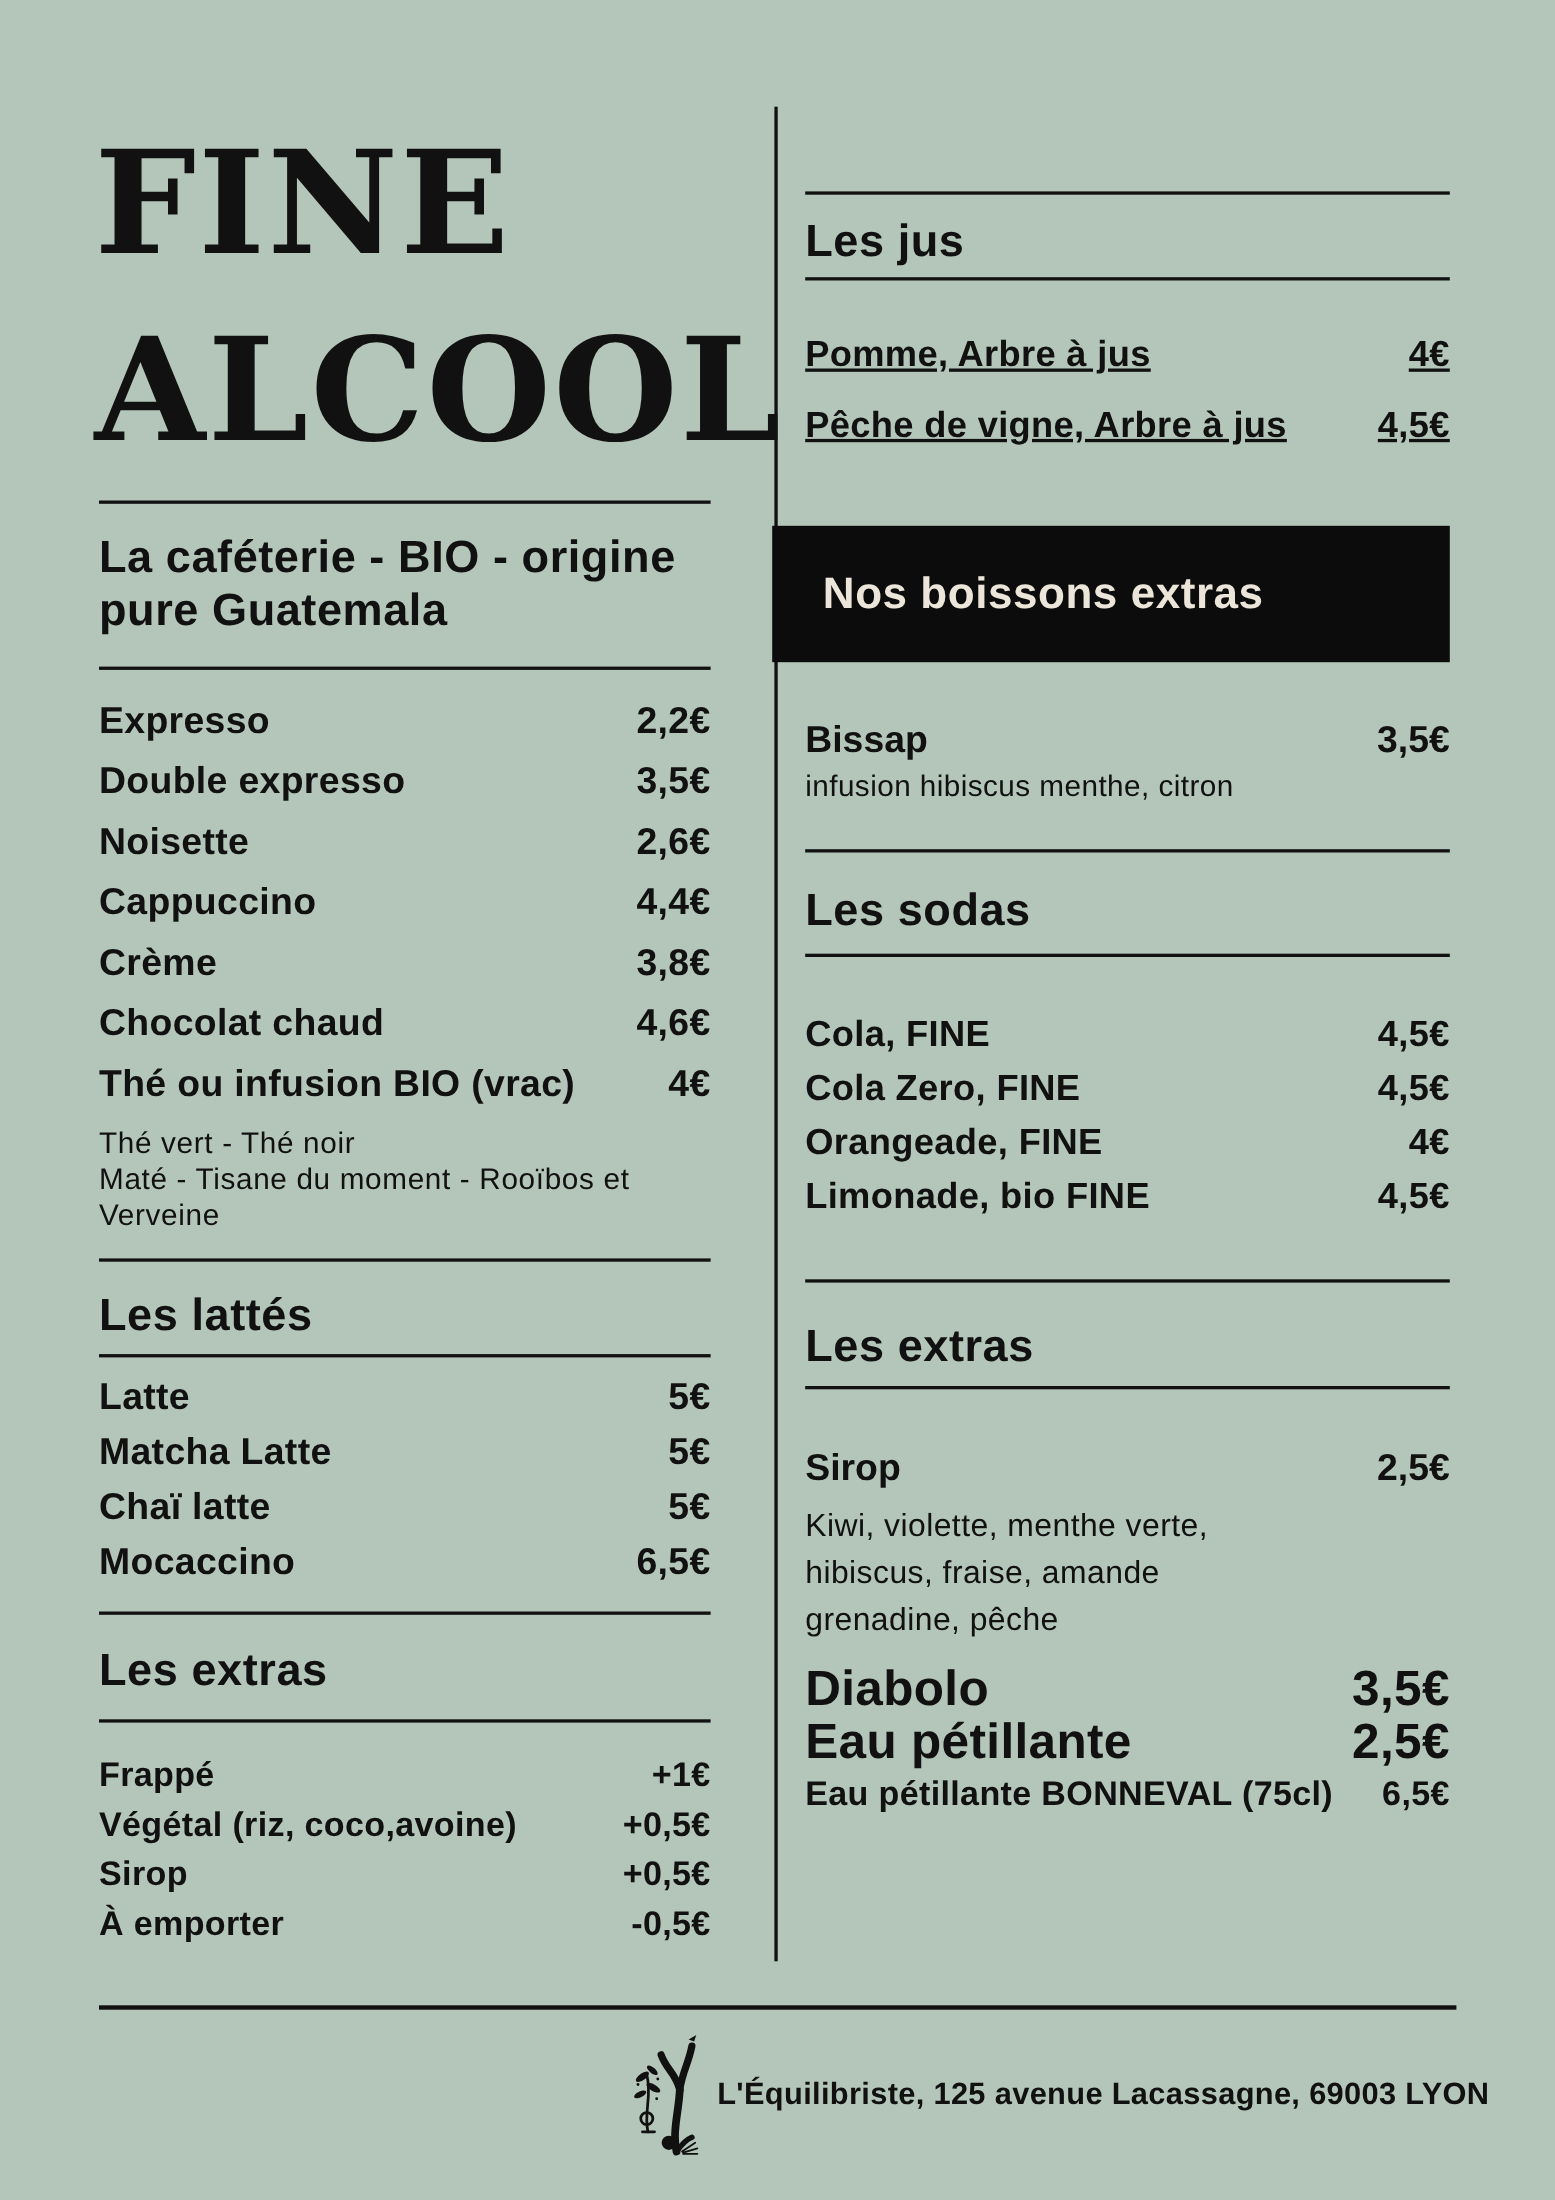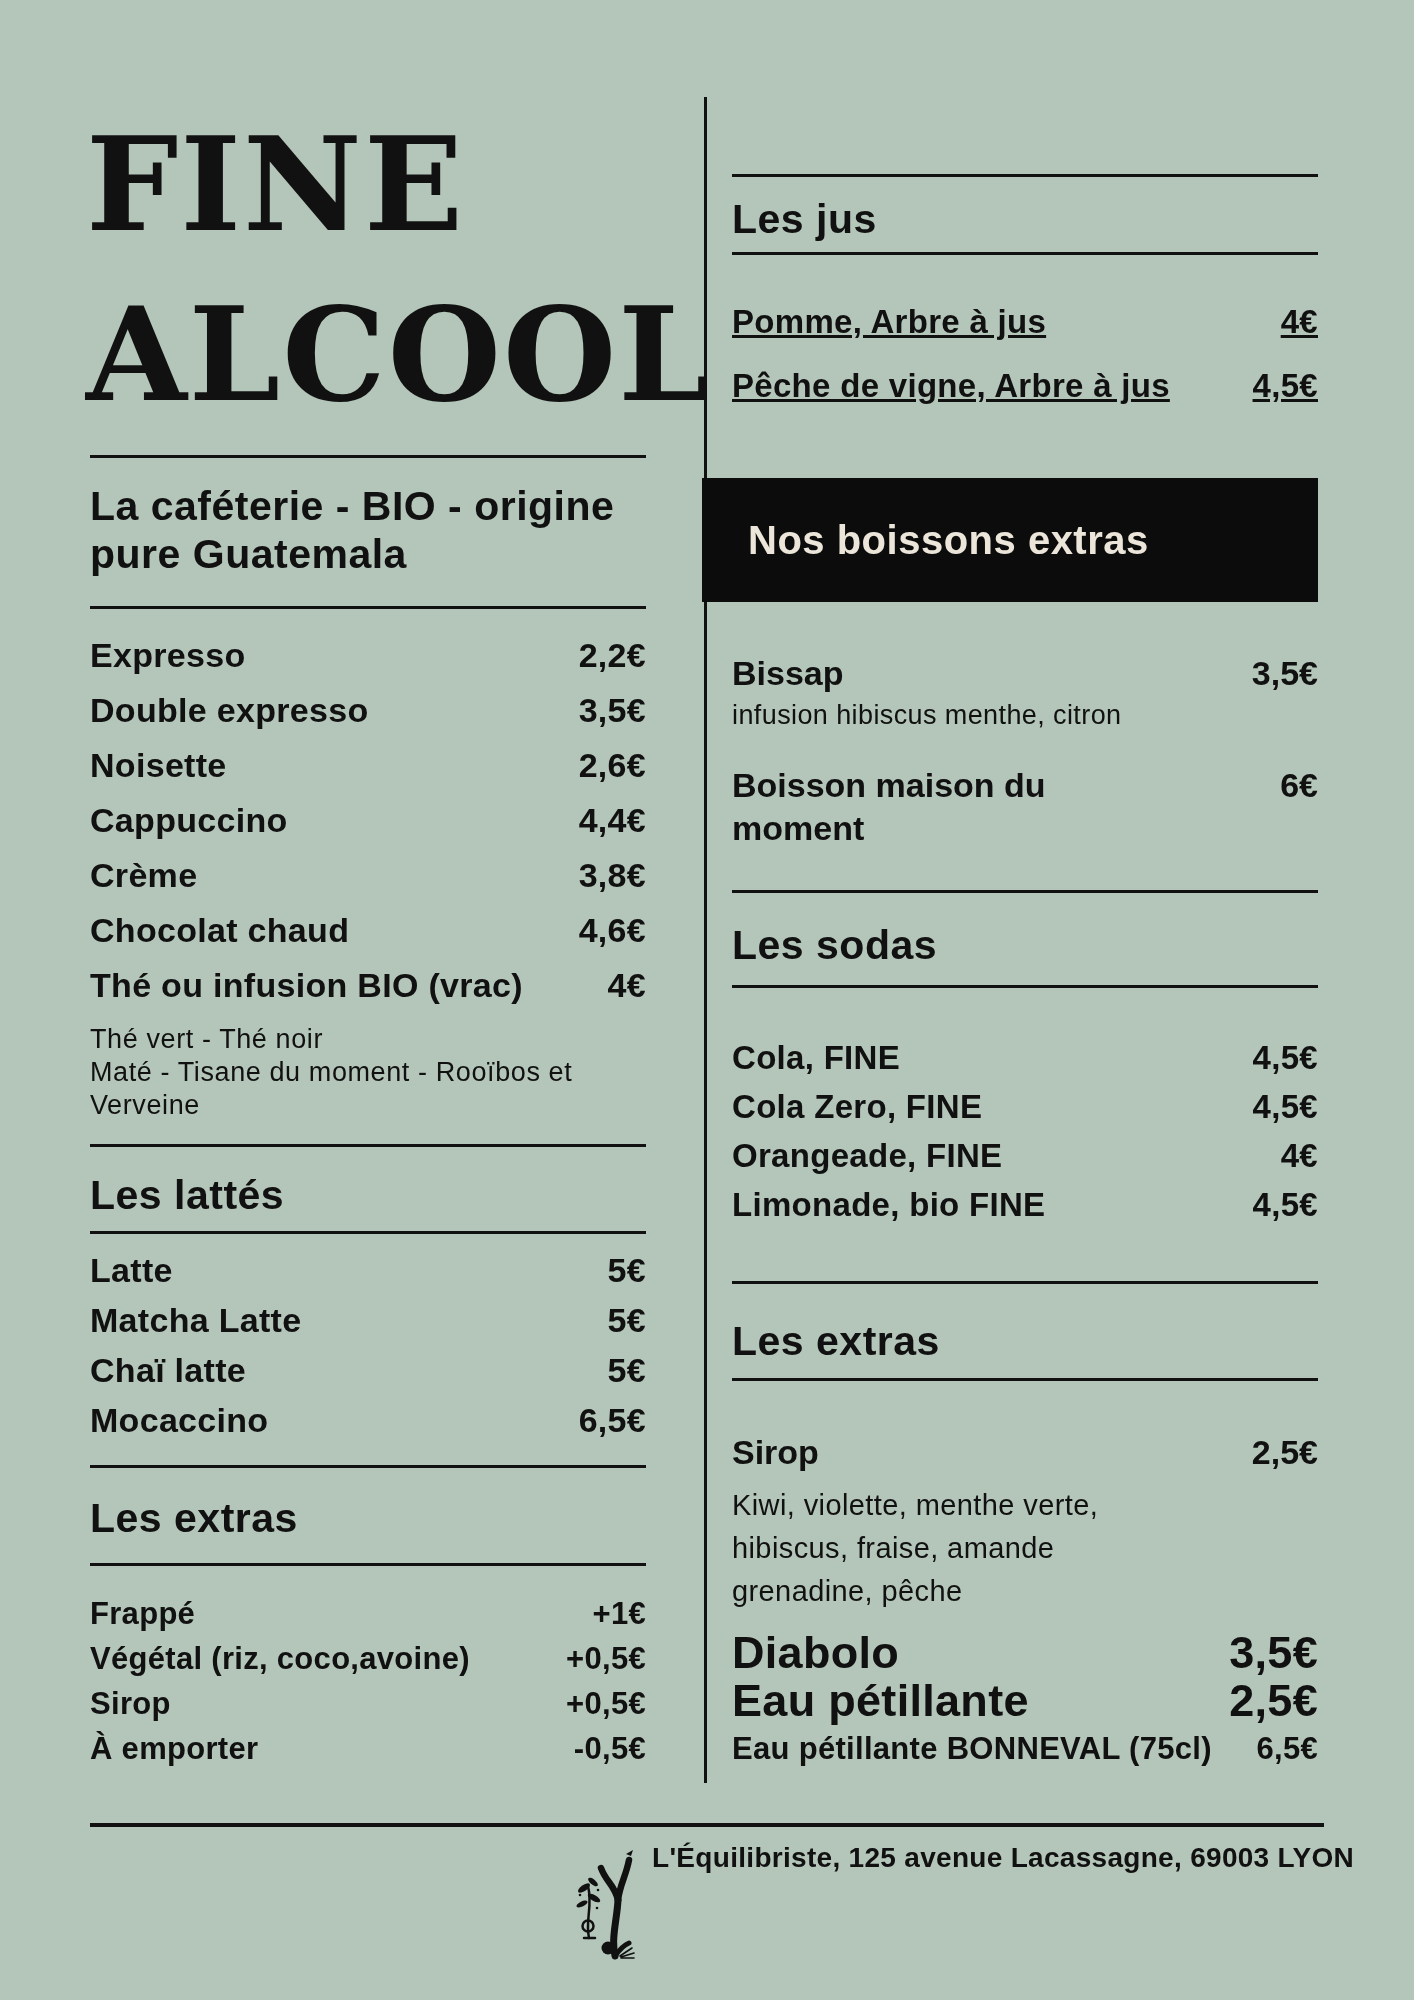--- a/index.html
+++ b/index.html
@@ -83,21 +83,21 @@
   .bissap-row{margin-top:46px;display:flex;justify-content:space-between;align-items:center;
               height:50px;font-weight:700;font-size:34px;}
   .moment-row{margin-top:32px;display:flex;justify-content:space-between;align-items:flex-start;
               font-weight:700;font-size:34px;line-height:43px;}
   .moment-row .lbl{width:370px;}
   .sirop-row{margin-top:46px;display:flex;justify-content:space-between;align-items:center;
              height:50px;font-weight:700;font-size:34px;}
 
   
   .footer-rule{position:absolute;left:90px;top:1823px;width:1234px;height:0;border-top:4px solid var(--ink);}
-  .footer{position:absolute;left:574px;top:1842px;display:flex;align-items:flex-start;gap:16px;}
+  .footer{position:absolute;left:574px;top:1842px;display:flex;align-items:center;gap:16px;}
   .footer .address{font-weight:700;font-size:28px;letter-spacing:0.3px;}
 </style>
 </head>
 <body>
 
 <div id="canvas">
 
   <div class="vdivider"></div>
 
   <div class="col-left">
@@ -221,24 +221,20 @@
     <div class="banner">
       <span>Nos boissons extras</span>
     </div>
 
     <div class="bissap-row inset">
       <span class="lbl">Bissap</span>
       <span class="prc">3,5€</span>
     </div>
     <div class="desc bissap-desc inset">infusion hibiscus menthe, citron</div>
 
-    <div class="moment-row inset">
-      <span class="lbl">Boisson maison du moment</span>
-      <span class="prc">6€</span>
-    </div>
 
     <div class="rule jr3 inset"></div>
     <div class="heading h-sod inset">Les sodas</div>
     <div class="rule jr4 inset"></div>
 
     <div class="items-sod inset">
       <div class="row">
         <span class="lbl">Cola, FINE</span>
         <span class="prc">4,5€</span>
       </div>

